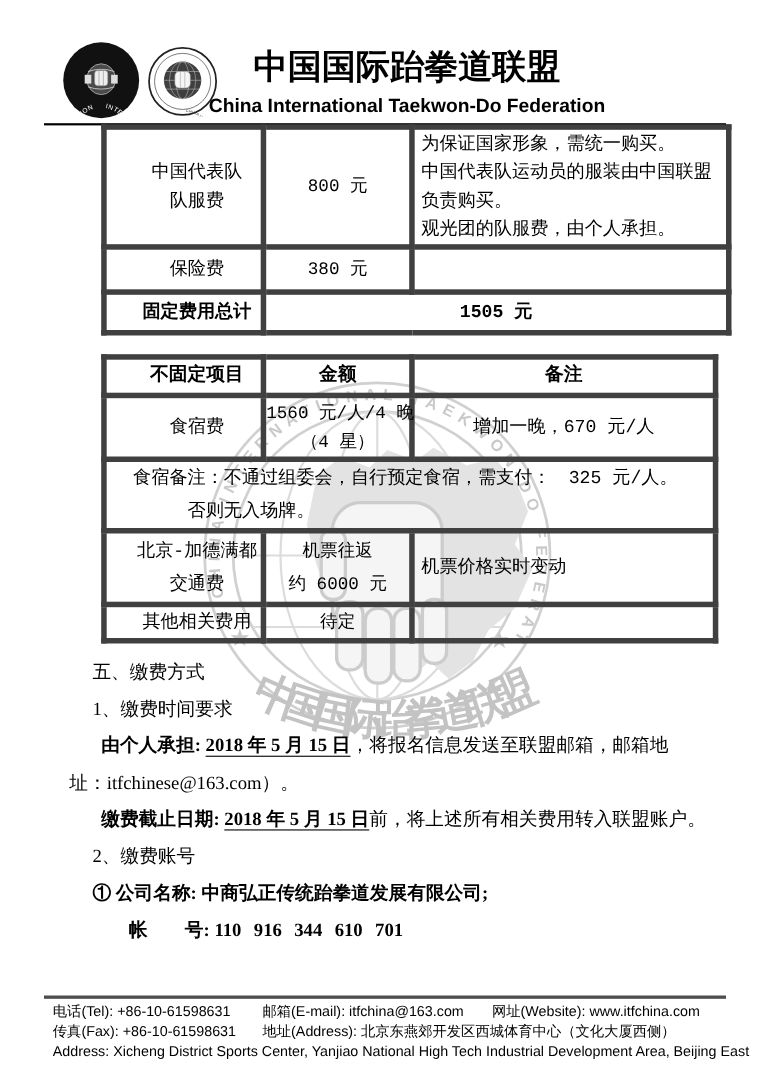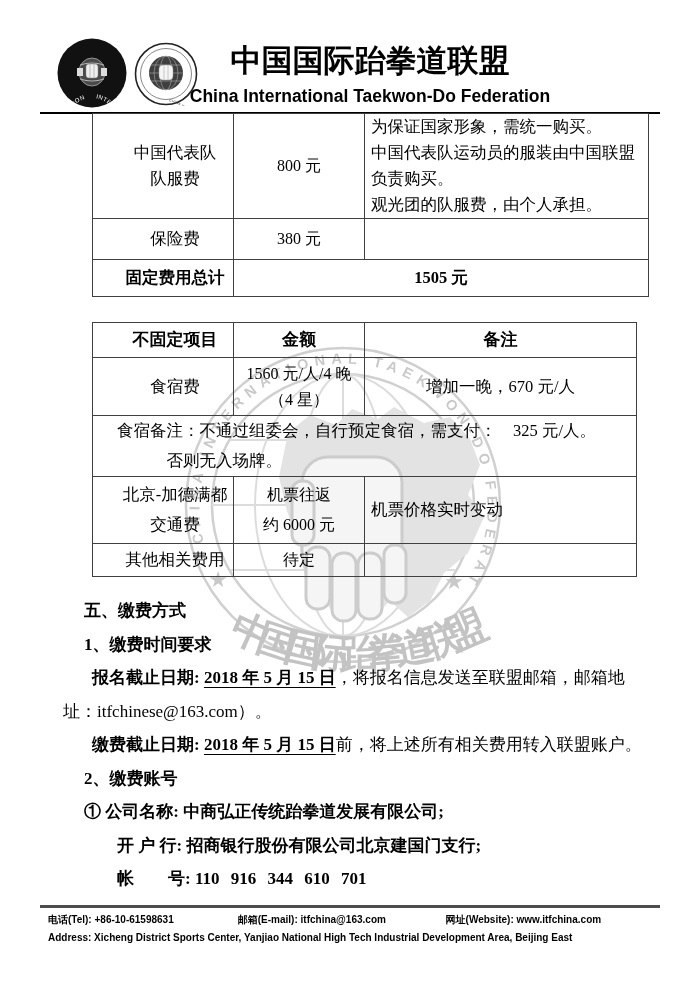--- a/index.html
+++ b/index.html
@@ -18,45 +18,45 @@
   .logo2{position:absolute;left:134px;top:42px;}
   .logo-ring-txt{font-family:"Liberation Sans",sans-serif;font-size:6px;letter-spacing:0.45px;fill:#fff;}
   .logo2-ring-txt{font-family:"Liberation Sans",sans-serif;font-size:3.4px;letter-spacing:0.3px;fill:#333;}
   .hd-title{position:absolute;left:200px;top:42px;width:340px;text-align:center;
             font-family:"Liberation Sans",sans-serif;font-weight:bold;font-size:31px;line-height:38px;}
   .hd-sub{position:absolute;left:160px;top:86px;width:420px;text-align:center;
           font-family:"Liberation Sans",sans-serif;font-weight:bold;font-size:17.5px;}
   .hd-rule{position:absolute;left:40px;top:112px;width:620px;height:2px;background:#000;}
   
   table{border-collapse:collapse;table-layout:fixed;width:517px;background:transparent;}
-  td,th{border:1px solid #404040;vertical-align:middle;font-size:16.5px;font-weight:normal;
-        padding:0;overflow:visible;}
+  td,th{border:5px solid #404040;vertical-align:middle;font-size:16.5px;font-weight:normal;
+        padding:0;overflow:visible;font-family:Liberation Mono, monospace;}
   .t1{position:absolute;left:92px;top:113px;}
   .t2{position:absolute;left:92px;top:322px;}
   .c-item{width:116px;text-align:center;white-space:pre;line-height:26px;padding-left:24px;}
   .c-amt{width:130px;text-align:center;white-space:pre;line-height:26px;font-size:16px;}
   .c-note{width:271px;text-align:left;padding:0 6px;white-space:pre;line-height:26px;}
   .c-note-center{text-align:center;padding:0;}
   .bold{font-weight:bold;}
   .th-cell{font-size:17px;font-weight:bold;text-align:center;}
   .mnote{text-align:left;padding:0 24px;white-space:pre;line-height:30px;font-size:16.5px;}
   .lh30{line-height:30px;margin-top:44px;}
   
   .section{position:absolute;left:63px;top:594px;width:600px;font-size:17px;}
   .line{line-height:33.5px;white-space:pre;}
-  .sec-h{font-weight:bold;padding-left:21px;}
+  .sec-h{font-weight:normal;padding-left:21px;}
   .para{white-space:pre;text-indent:29px;}
   .b{font-weight:bold;}
   .u{text-decoration:underline;text-underline-offset:4px;}
   .acct1{font-weight:bold;padding-left:21px;}
   .acct2{font-weight:bold;padding-left:54px;}
   .acct-num{word-spacing:7px;margin-top:25px;}
   
   .footer{position:absolute;left:40px;top:905px;width:620px;
-          font-family:"Liberation Sans",sans-serif;font-weight:bold;font-size:10px;color:#000;}
+          font-family:"Liberation Sans",sans-serif;font-weight:normal;font-size:13px;color:#000;}
   .ft-rule{height:3px;background:#4d4d4d;margin-bottom:3px;}
   .ft-line{line-height:18px;padding-left:8px;white-space:nowrap;}
   .ft-i1{display:inline-block;width:187px;}
   .ft-i2{display:inline-block;width:205px;}
 </style>
 </head>
 <body>
 
 <div class="page">
 
@@ -188,34 +188,37 @@
       <td class="c-item">其他相关费用</td>
       <td class="c-amt">待定</td>
       <td class="c-note"></td>
     </tr>
   </tbody>
     </table>
 
   <div class="section layer">
     <div class="line sec-h">五、缴费方式</div>
     <div class="line sec-h">1、缴费时间要求</div>
-    <div class="line para"><span class="b">报名截止日期: </span><span class="b u">2018 年 5 月 15 日</span><span>，将报名信息发送至联盟邮箱，邮箱地
+    <div class="line para"><span class="b">由个人承担: </span><span class="b u">2018 年 5 月 15 日</span><span>，将报名信息发送至联盟邮箱，邮箱地
 址：itfchinese@163.com）。</span></div>
     <div class="line para"><span class="b">缴费截止日期: </span><span class="b u">2018 年 5 月 15 日</span><span>前，将上述所有相关费用转入联盟账户。</span></div>
     <div class="line sec-h">2、缴费账号</div>
     <div class="line acct1">① 公司名称: 中商弘正传统跆拳道发展有限公司;</div>
-    <div class="line acct2">开 户 行: 招商银行股份有限公司北京建国门支行;</div>
     <div class="line acct2"><span>帐　　号: </span><span class="acct-num">110 916 344 610 701</span></div>
   </div>
 
   <div class="footer layer">
     <div class="ft-rule"></div>
     <div class="ft-line">
       <span class="ft-i1">电话(Tel): +86-10-61598631</span>
       <span class="ft-i2">邮箱(E-mail): itfchina@163.com</span>
       <span>网址(Website): www.itfchina.com</span>
     </div>
     <div class="ft-line">
+      <span class="ft-i1">传真(Fax): +86-10-61598631</span>
+      <span>地址(Address): 北京东燕郊开发区西城体育中心（文化大厦西侧）</span>
+    </div>
+    <div class="ft-line">
       <span>Address: Xicheng District Sports Center, Yanjiao National High Tech Industrial Development Area, Beijing East</span>
     </div>
   </div>
 
 </div>
 
 </body></html>

